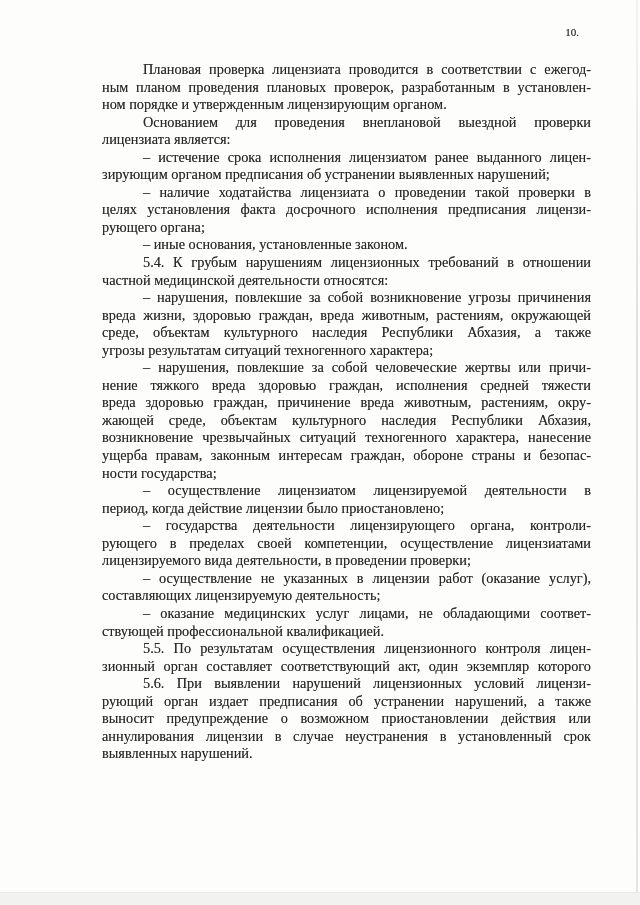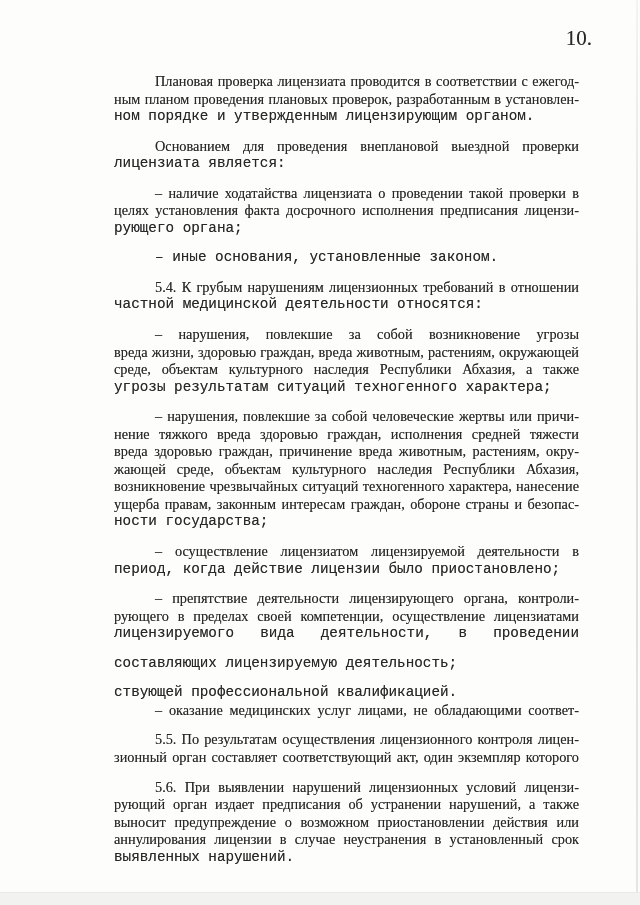--- a/index.html
+++ b/index.html
@@ -8,42 +8,42 @@
     height: 905px;
     background: #fdfdfc;
     position: relative;
     overflow: hidden;
     font-family: "Liberation Serif", serif;
     color: #282828;
   }
   .page-number {
     position: absolute;
     top: 26px;
-    right: 48px;
-    font-size: 21px;
+    right: 61px;
+    font-size: 11px;
     text-shadow: 0 0 0.5px rgba(45,45,45,0.5);
   }
   .text-block {
     position: absolute;
     left: 102px;
     top: 61px;
     width: 489px;
   }
-  .para { margin: 12px; padding: 0; }
+  .para { margin: 0; padding: 0; }
   .line {
     font-size: 14.3px;
     line-height: 17.56px;
     height: 17.56px;
     text-align: justify;
     text-align-last: justify;
     overflow: hidden;
     text-shadow: 0 0 0.5px rgba(45,45,45,0.55);
   }
   .line.first { padding-left: 41px; }
-  .line.last { text-align-last: left; font-family: Liberation Mono, monospace; }
+  .line.last { text-align-last: left; }
   .scan-right-edge {
     position: absolute;
     top: 0;
     right: 2px;
     width: 2px;
     height: 100%;
     background: linear-gradient(to bottom,
       rgba(200,200,197,0.18),
       rgba(180,180,177,0.42) 40%,
       rgba(185,185,182,0.35));
@@ -67,20 +67,24 @@
     <div class="para">
       <div class="line first">Плановая проверка лицензиата проводится в соответствии с ежегод-</div>
       <div class="line">ным планом проведения плановых проверок, разработанным в установлен-</div>
       <div class="line last">ном порядке и утвержденным лицензирующим органом.</div>
     </div>
     <div class="para">
       <div class="line first">Основанием для проведения внеплановой выездной проверки</div>
       <div class="line last">лицензиата является:</div>
     </div>
     <div class="para">
+      <div class="line first">– истечение срока исполнения лицензиатом ранее выданного лицен-</div>
+      <div class="line last">зирующим органом предписания об устранении выявленных нарушений;</div>
+    </div>
+    <div class="para">
       <div class="line first">– наличие ходатайства лицензиата о проведении такой проверки в</div>
       <div class="line">целях установления факта досрочного исполнения предписания лицензи-</div>
       <div class="line last">рующего органа;</div>
     </div>
     <div class="para">
       <div class="line first last">– иные основания, установленные законом.</div>
     </div>
     <div class="para">
       <div class="line first">5.4. К грубым нарушениям лицензионных требований в отношении</div>
       <div class="line last">частной медицинской деятельности относятся:</div>
@@ -98,30 +102,31 @@
       <div class="line">жающей среде, объектам культурного наследия Республики Абхазия,</div>
       <div class="line">возникновение чрезвычайных ситуаций техногенного характера, нанесение</div>
       <div class="line">ущерба правам, законным интересам граждан, обороне страны и безопас-</div>
       <div class="line last">ности государства;</div>
     </div>
     <div class="para">
       <div class="line first">– осуществление лицензиатом лицензируемой деятельности в</div>
       <div class="line last">период, когда действие лицензии было приостановлено;</div>
     </div>
     <div class="para">
-      <div class="line first">– препятствие деятельности лицензирующего органа, контроли-</div>
+      <div class="line first">– государства деятельности лицензирующего органа, контроли-</div>
       <div class="line">рующего в пределах своей компетенции, осуществление лицензиатами</div>
       <div class="line last">лицензируемого вида деятельности, в проведении проверки;</div>
     </div>
     <div class="para">
+      <div class="line first">– осуществление не указанных в лицензии работ (оказание услуг),</div>
       <div class="line last">составляющих лицензируемую деятельность;</div>
     </div>
     <div class="para">
+      <div class="line first">– оказание медицинских услуг лицами, не обладающими соответ-</div>
       <div class="line last">ствующей профессиональной квалификацией.</div>
-      <div class="line first">– оказание медицинских услуг лицами, не обладающими соответ-</div>
     </div>
     <div class="para">
       <div class="line first">5.5. По результатам осуществления лицензионного контроля лицен-</div>
       <div class="line">зионный орган составляет соответствующий акт, один экземпляр которого</div>
     </div>
     <div class="para">
       <div class="line first">5.6. При выявлении нарушений лицензионных условий лицензи-</div>
       <div class="line">рующий орган издает предписания об устранении нарушений, а также</div>
       <div class="line">выносит предупреждение о возможном приостановлении действия или</div>
       <div class="line">аннулирования лицензии в случае неустранения в установленный срок</div>

